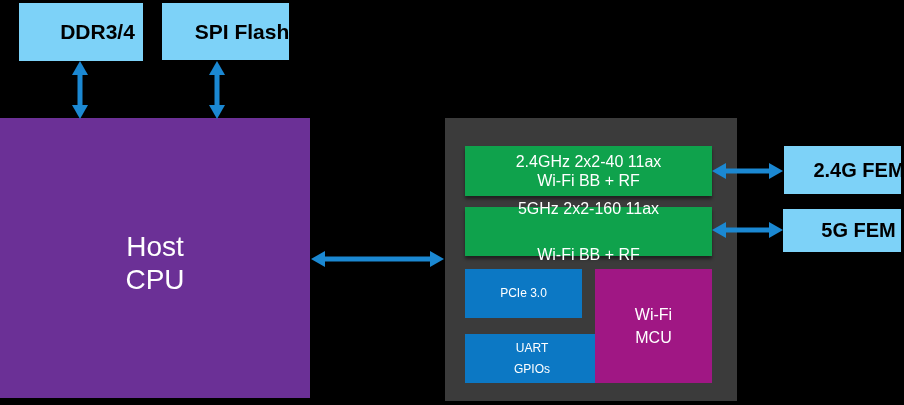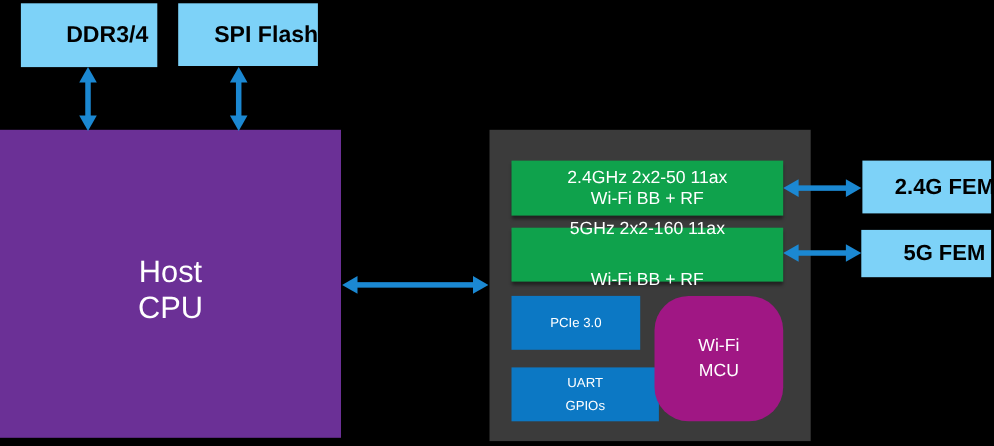--- a/index.html
+++ b/index.html
@@ -36,21 +36,21 @@
     box-shadow:0 3px 3px rgba(0,0,0,.45);
   }
   .blue{
     background:var(--blue,#0C78C4);
     color:var(--label-light,#fff);
     font-size:12px;line-height:21px;
   }
   .mcu{
     background:var(--magenta,#A01784);
     color:var(--label-light,#fff);
-    font-size:16px;line-height:23px;border-radius:31px;
+    font-size:16px;line-height:23px;
   }
   svg.arr{position:absolute;display:block;}
   svg.arr rect, svg.arr polygon{fill:var(--arrow-blue,#1B88D2);}
 </style>
 </head>
 <body>
 
 <div class="stage">
 
   <div class="block cyan" style="left:19px;top:3px;width:124px;height:58px;">
@@ -62,21 +62,21 @@
     <span>CPU</span>
   </div>
 
   <div class="block cyan" style="left:162px;top:3px;width:127px;height:57px;">
     <span>SPI Flash</span>
   </div>
 
   <div class="panel" style="left:445px;top:118px;width:292px;height:283px;"></div>
 
   <div class="block green" style="left:465px;top:146px;width:247px;height:50px;">
-    <span>2.4GHz 2x2-50 11ax</span>
+    <span>2.4GHz 2x2-40 11ax</span>
     <span>Wi-Fi BB + RF</span>
   </div>
 
   <div class="block green" style="left:465px;top:207px;width:247px;height:49px;gap:27px;">
     <span>5GHz 2x2-160 11ax</span>
     <span>Wi-Fi BB + RF</span>
   </div>
 
   <div class="block blue" style="left:465px;top:269px;width:117px;height:49px;">
     <span>PCIe 3.0</span>

